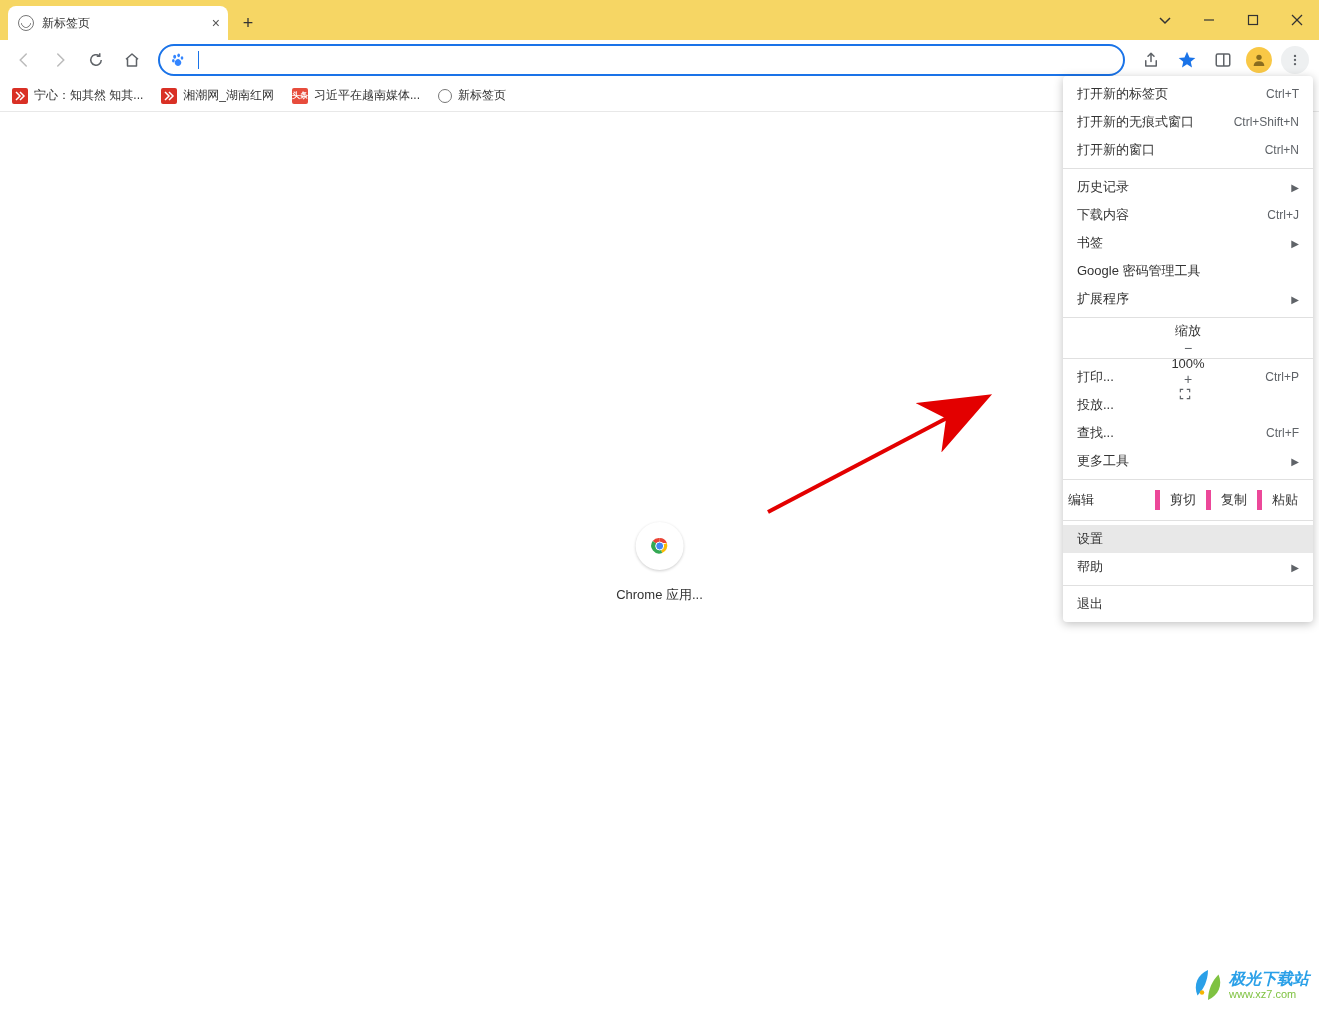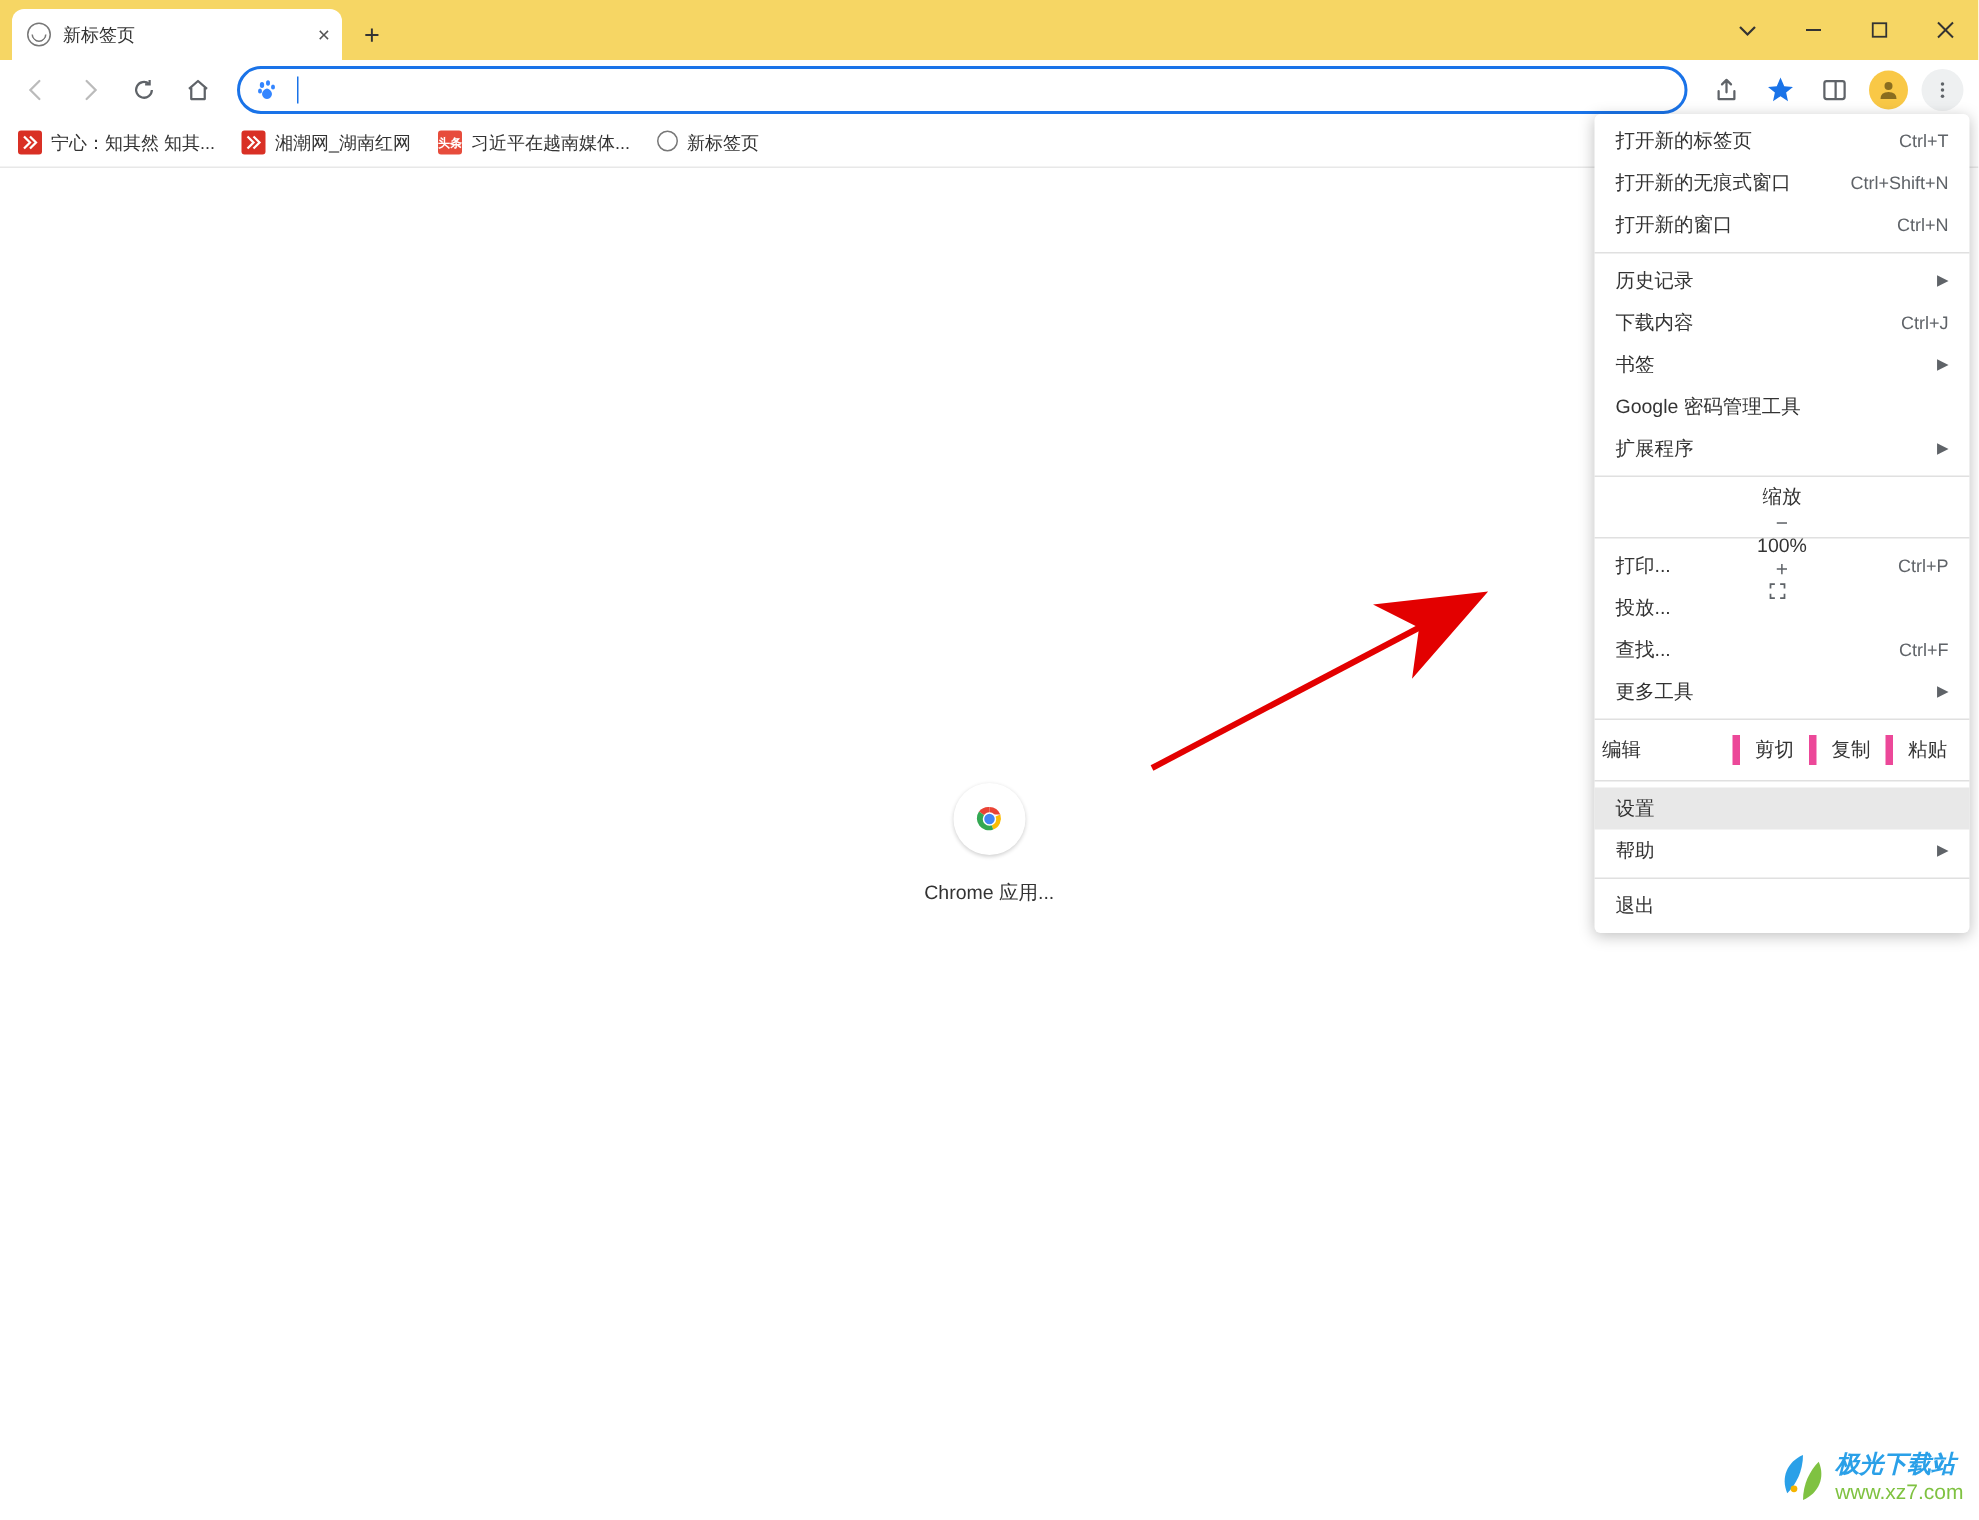--- a/index.html
+++ b/index.html
@@ -24,21 +24,21 @@
   .addr .baidu-icon { width:16px; height:16px; margin-right:8px; color:#3385ff; }
   .addr .caret { width:1px; height:18px; background:#1a73e8; margin-left:4px; animation: blink 1s step-start infinite; }
   @keyframes blink { 50% { opacity:0; } }
   .tool-icon { width:32px; height:32px; display:flex; align-items:center; justify-content:center; border-radius:50%; cursor:pointer; color:#5f6368; }
   .star-icon { color:#1a73e8; }
   .profile-icon { width:26px; height:26px; border-radius:50%; background:#f9c846; display:flex; align-items:center; justify-content:center; }
   .more-icon { width:28px; height:28px; border-radius:50%; background:#eef0f1; display:flex; align-items:center; justify-content:center; }
 
   
   .bookmarks { height: 32px; background:#fff; display:flex; align-items:center; padding:0 12px; gap:18px; border-bottom:1px solid #e8e8e8; font-size:12px; color:#333; }
-  .bm-item { display:flex; gap:6px; cursor:pointer; }
+  .bm-item { display:flex; align-items:center; gap:6px; cursor:pointer; }
   .bm-icon { width:16px; height:16px; display:flex; align-items:center; justify-content:center; font-size:10px; }
   .bm-icon.red { background:#d93025; color:#fff; font-weight:bold; border-radius:2px; }
   .bm-icon.red2 { background:#d93025; color:#fff; font-weight:bold; border-radius:2px; }
   .bm-icon.toutiao { background:#e74c3c; color:#fff; font-weight:bold; border-radius:2px; font-size:8px; }
   .bm-icon.globe { border:1.5px solid #777; border-radius:50%; width:14px; height:14px; }
 
   
   .content { position:absolute; top:112px; left:0; right:0; bottom:0; background:#fff; }
   .chrome-app { position:absolute; left:50%; top:50%; transform:translate(-50%,-50%); text-align:center; }
   .chrome-circle { width:48px; height:48px; border-radius:50%; background:#fff; box-shadow:0 1px 3px rgba(0,0,0,0.2); margin:0 auto 16px; display:flex; align-items:center; justify-content:center; }
@@ -66,21 +66,21 @@
   .menu-edit .ebtn:first-of-type { border-left:none; }
 
   
   .arrow-annotation { position:absolute; left:760px; top:390px; width:240px; height:130px; pointer-events:none; z-index:50; }
 
   
   .watermark { position:absolute; right:10px; bottom:10px; display:flex; align-items:center; gap:3px; font-size:14px; }
   .wm-logo { width:36px; height:36px; }
   .wm-text { display:flex; flex-direction:column; line-height:1.2; }
   .wm-text .t1 { color:#2aa0e8; font-weight:bold; font-style:italic; font-size:16px; }
-  .wm-text .t2 { color:#7fc241; font-size:14px; }
+  .wm-text .t2 { color:#7fc241; font-size:11px; }
 
   svg { display:block; }
 </style>
 </head>
 <body>
 
 <div class="title-bar">
   <div class="tab">
     <span class="favicon"></span>
     <span>新标签页</span>

